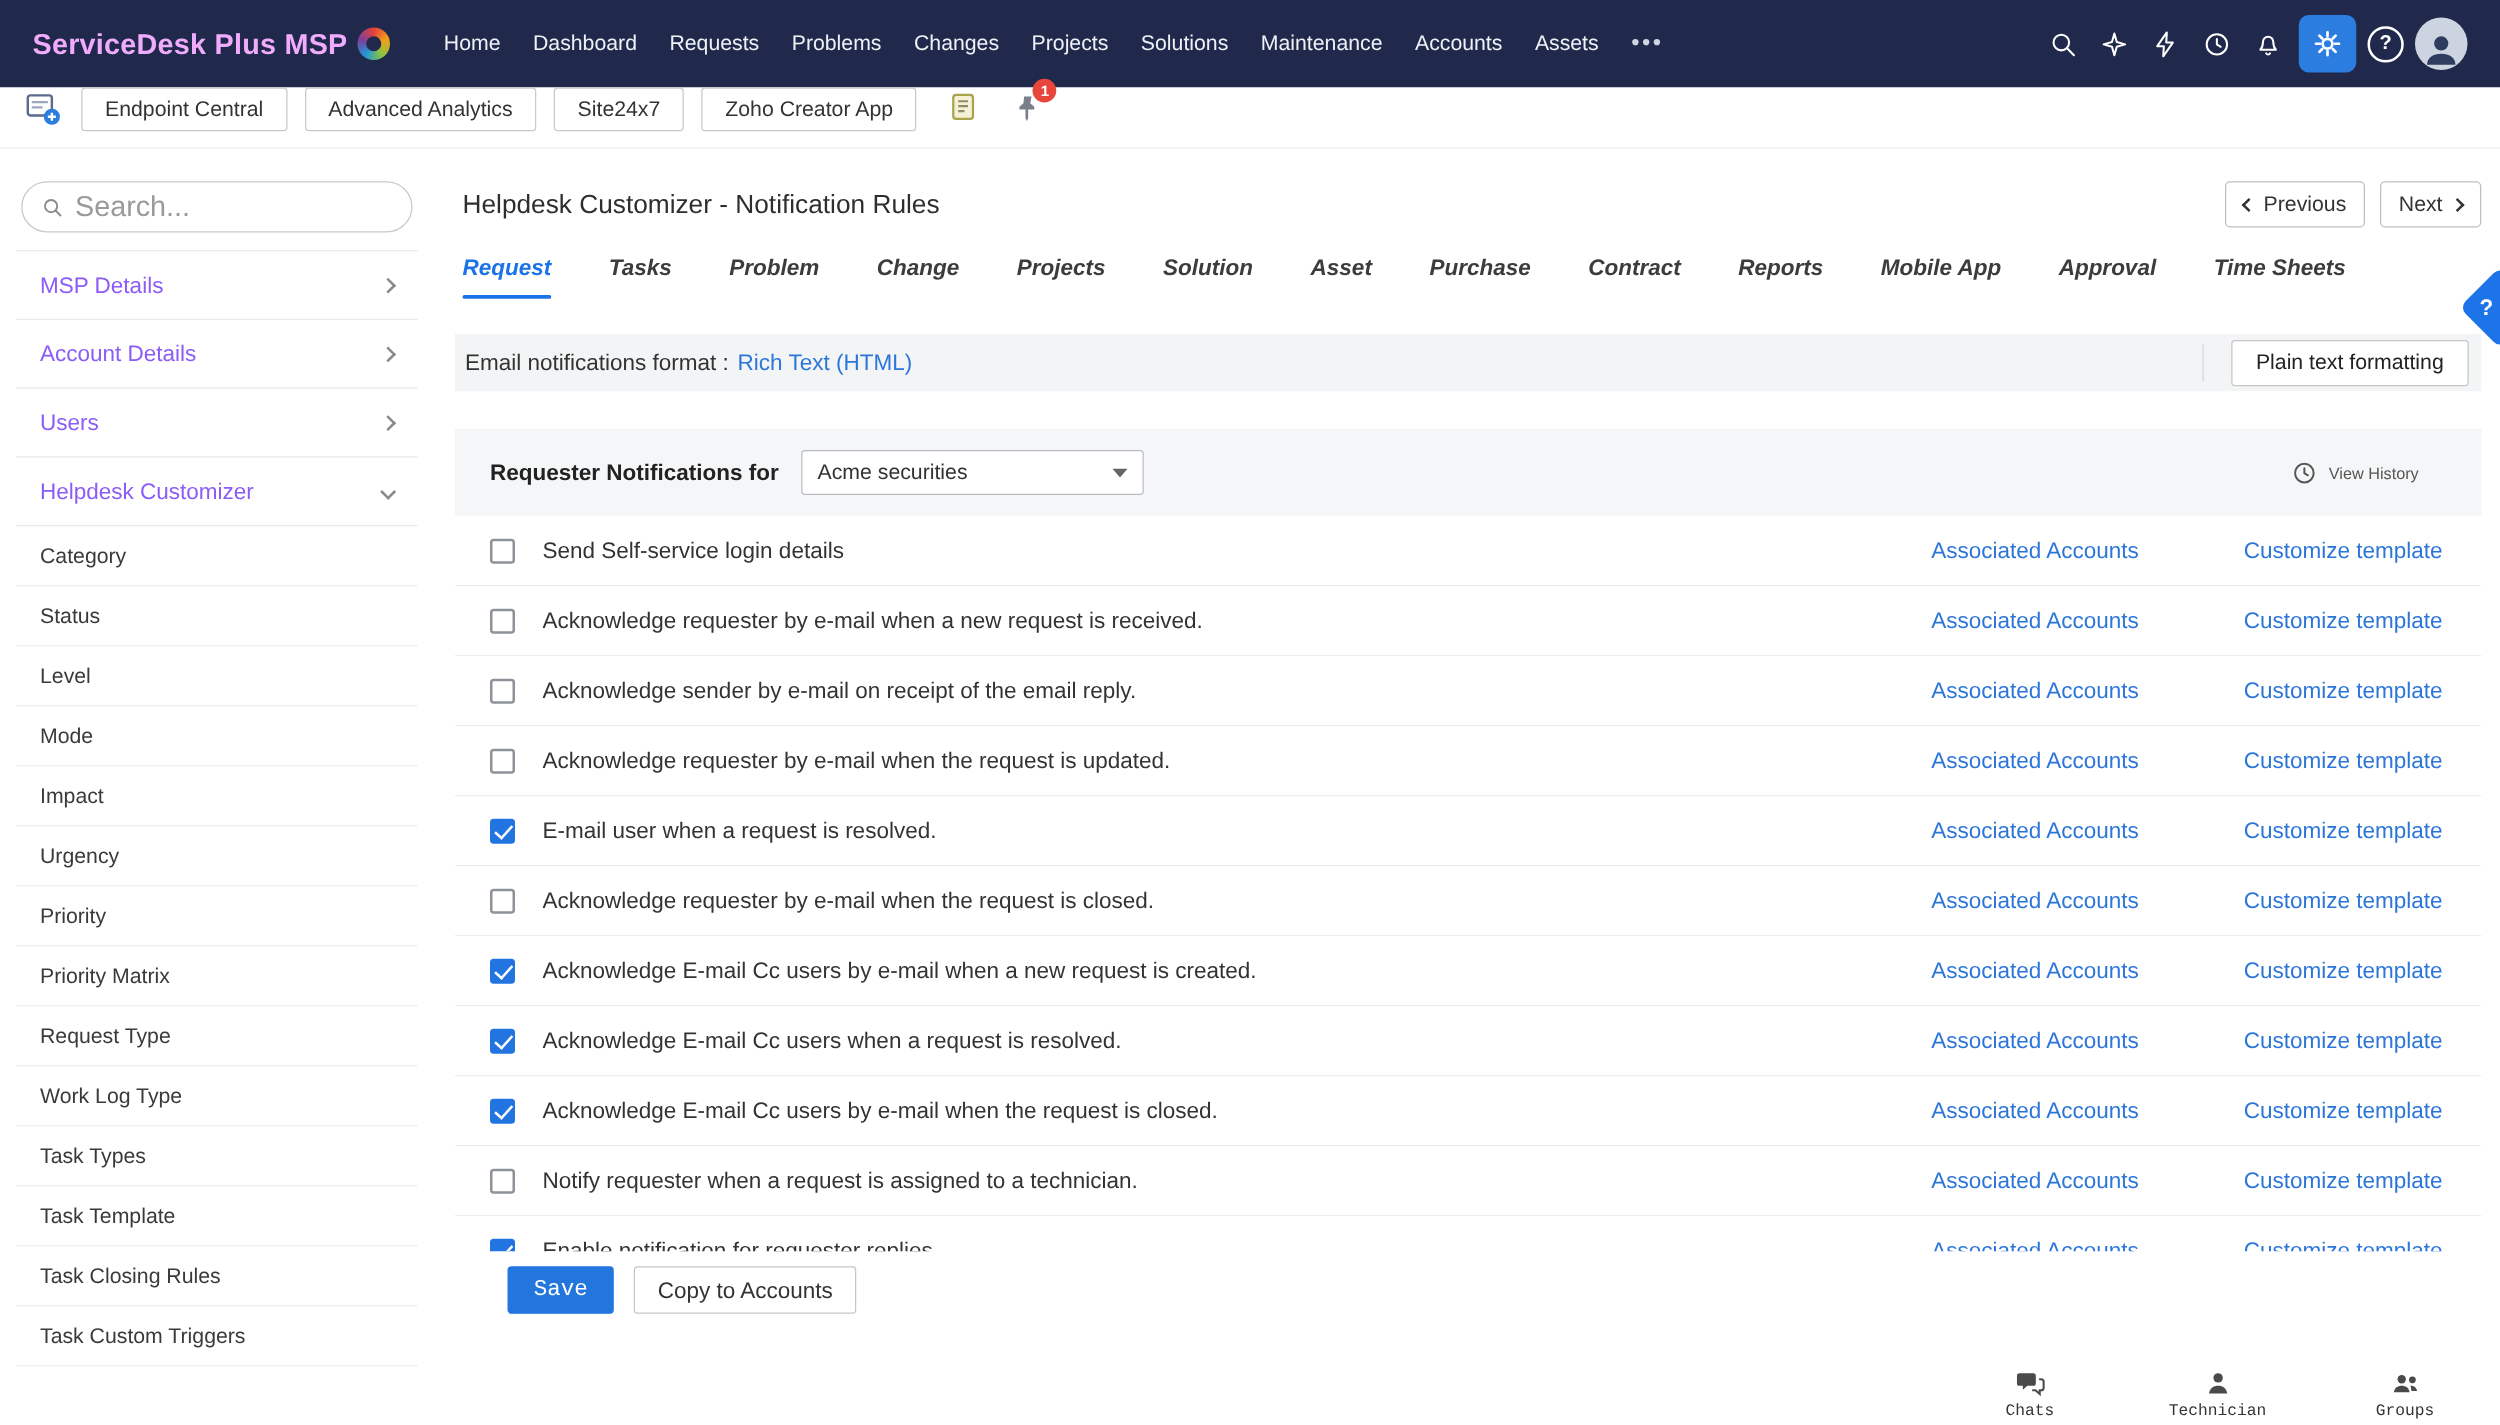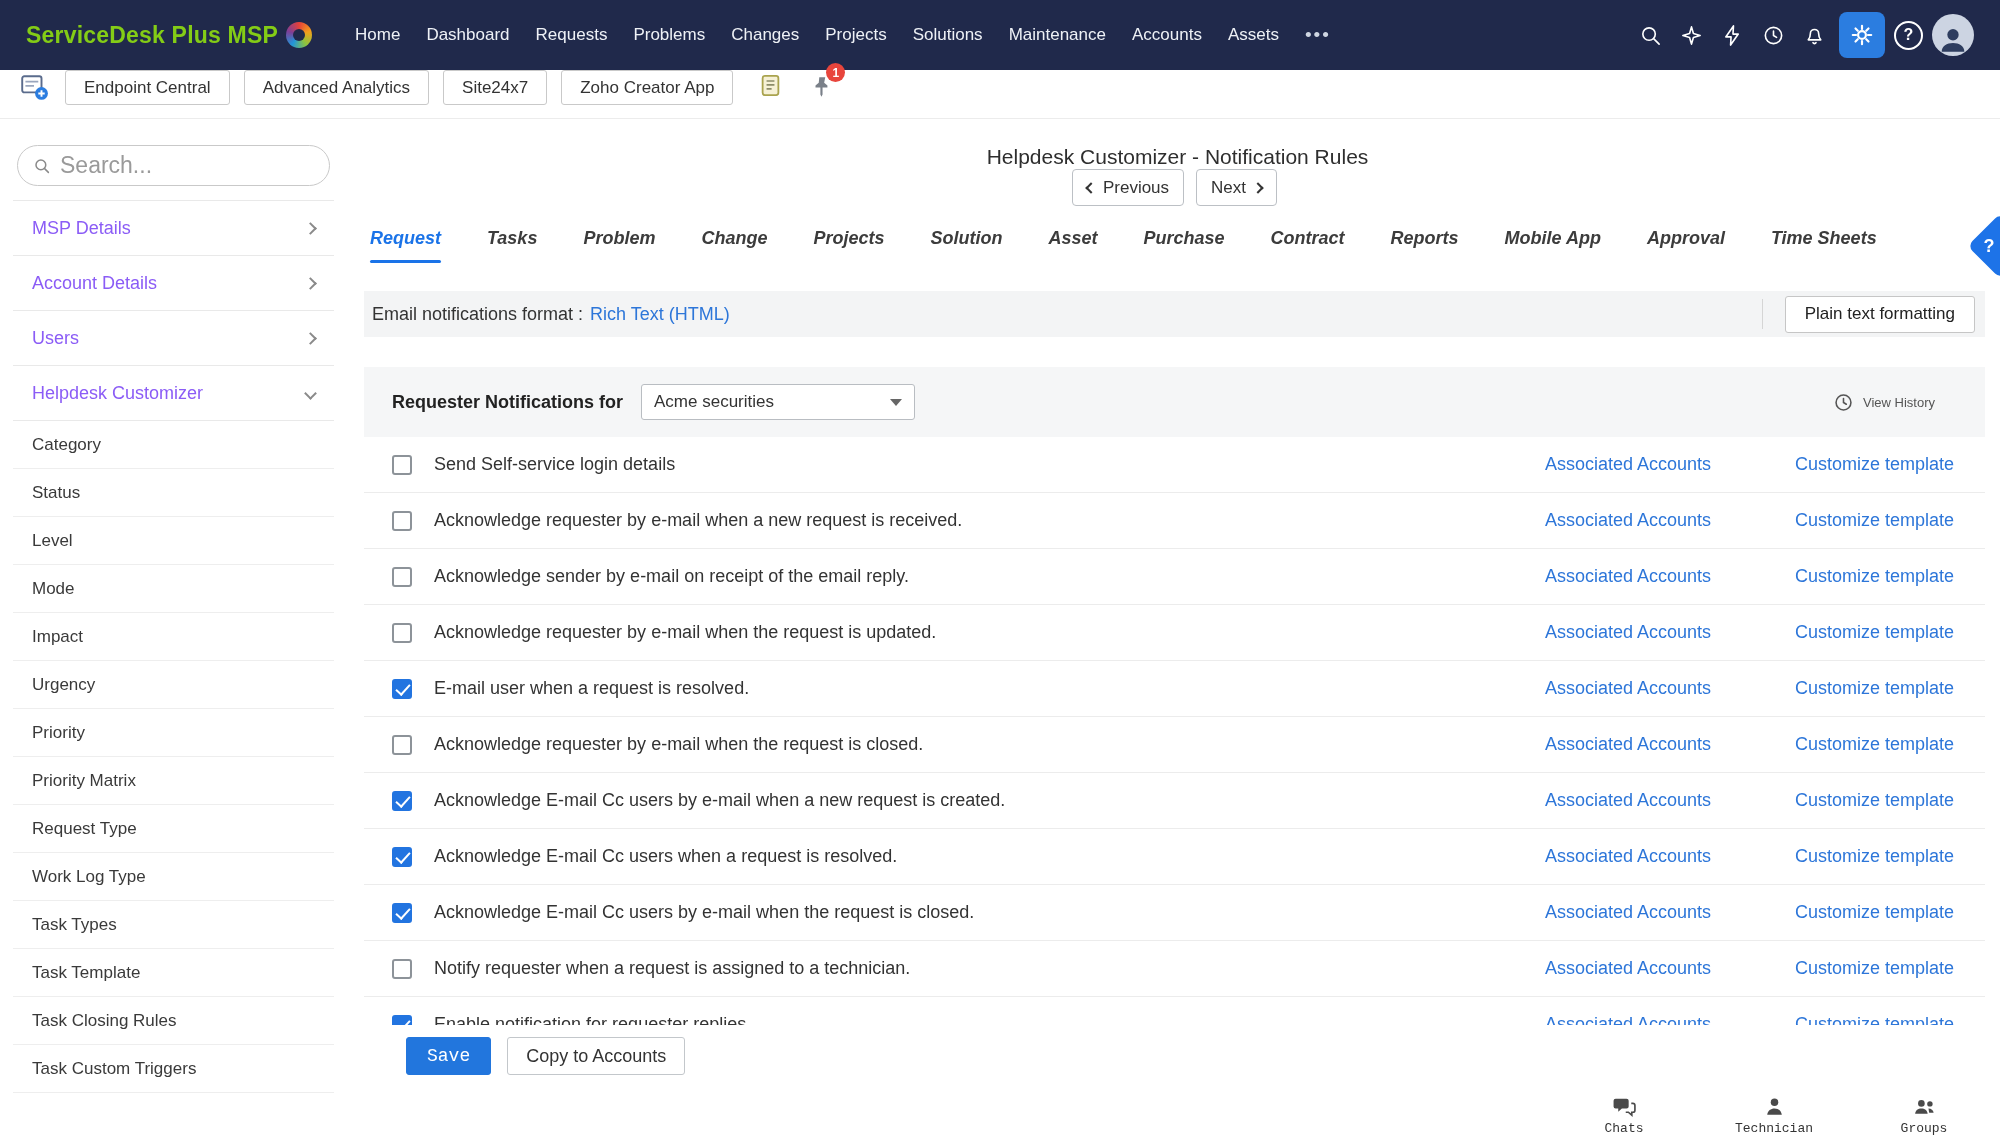--- a/index.html
+++ b/index.html
@@ -3,21 +3,21 @@
 <meta charset="utf-8">
 <style>
   * { margin:0; padding:0; box-sizing:border-box; }
   html,body { width:2000px; height:1140px; overflow:hidden; background:#fff;
     font-family:"Liberation Sans", sans-serif; }
   .page { position:relative; width:2000px; height:1140px; overflow:hidden; }
 
   
   .navbar { height:70px; background:#20294b; display:flex; align-items:center; padding:0 26px; }
   .logo { display:flex; align-items:center; gap:8px; cursor:pointer; }
-  .logo-text { color:#84cc16; font-size:23px; font-weight:bold; letter-spacing:.2px; white-space:nowrap; }
+  .logo-text { color:#f0abfc; font-size:23px; font-weight:bold; letter-spacing:.2px; white-space:nowrap; }
   .swirl { width:26px; height:26px; border-radius:50%; position:relative;
     background:conic-gradient(#e4413a,#f2a01b,#8bc53f,#2196d9,#7d3f98,#e4413a); }
   .swirl::after { content:''; position:absolute; inset:7px; border-radius:50%; background:#20294b; }
   .nav-items { display:flex; margin-left:30px; height:70px; align-items:center; }
   .nav-item { padding:0 13px; font-size:17px; color:#eef1f6; line-height:70px; white-space:nowrap; cursor:pointer; }
   .nav-more { font-size:19px; letter-spacing:2px; color:#cfd6e2; }
   .nav-right { margin-left:auto; display:flex; align-items:center; gap:9px; }
   .nav-icon { width:32px; height:32px; display:flex; align-items:center; justify-content:center; cursor:pointer; }
   .nav-icon svg { width:23px; height:23px; stroke:#fff; fill:none; stroke-width:1.7; stroke-linecap:round; stroke-linejoin:round; }
   .gear-btn { width:46px; height:46px; background:#2b7de0; border-radius:8px; display:flex; align-items:center; justify-content:center; cursor:pointer; }
@@ -51,21 +51,21 @@
   .side-group { height:55px; display:flex; align-items:center; justify-content:space-between;
     padding:0 16px 0 19px; border-bottom:1px solid #e9e9e9; font-size:18px; color:#8b5cf6; cursor:pointer; }
   .chev { width:9px; height:9px; border-right:2px solid #8a8a8a; border-bottom:2px solid #8a8a8a;
     transform:rotate(-45deg); margin-right:3px; transition:transform .1s; }
   .chev.down { transform:rotate(45deg); }
   .side-item { height:48px; display:flex; align-items:center; padding:0 19px;
     border-bottom:1px solid #eeeeee; font-size:17px; color:#3a3a3a; cursor:pointer; }
 
   
   .main { flex:1; margin-left:30px; min-width:0; }
-  .main-header { display:flex; align-items:center; justify-content:space-between;flex-direction:column; }
+  .main-header { display:flex; align-items:center; justify-content:space-between; }
   .page-title { font-size:21px; font-weight:normal; color:#2e2e2e; margin-left:6px; }
   .pager { display:flex; gap:12px; }
   .pager-btn { height:37px; padding:0 14px; border:1px solid #bcc0c5; border-radius:4px; background:#fff;
     font-size:17px; color:#333; display:flex; align-items:center; gap:8px; font-family:inherit; cursor:pointer; }
   .chev-l, .chev-r { width:8px; height:8px; border-right:2.2px solid #333; border-bottom:2.2px solid #333; }
   .chev-l { transform:rotate(135deg); }
   .chev-r { transform:rotate(-45deg); }
 
   .tabs { display:flex; gap:46px; margin-top:22px; padding-left:6px;font-style:italic; }
   .tab { font-size:18px; font-weight:bold; color:#3c3c3c; padding-bottom:14px; position:relative; cursor:pointer; white-space:nowrap; }

